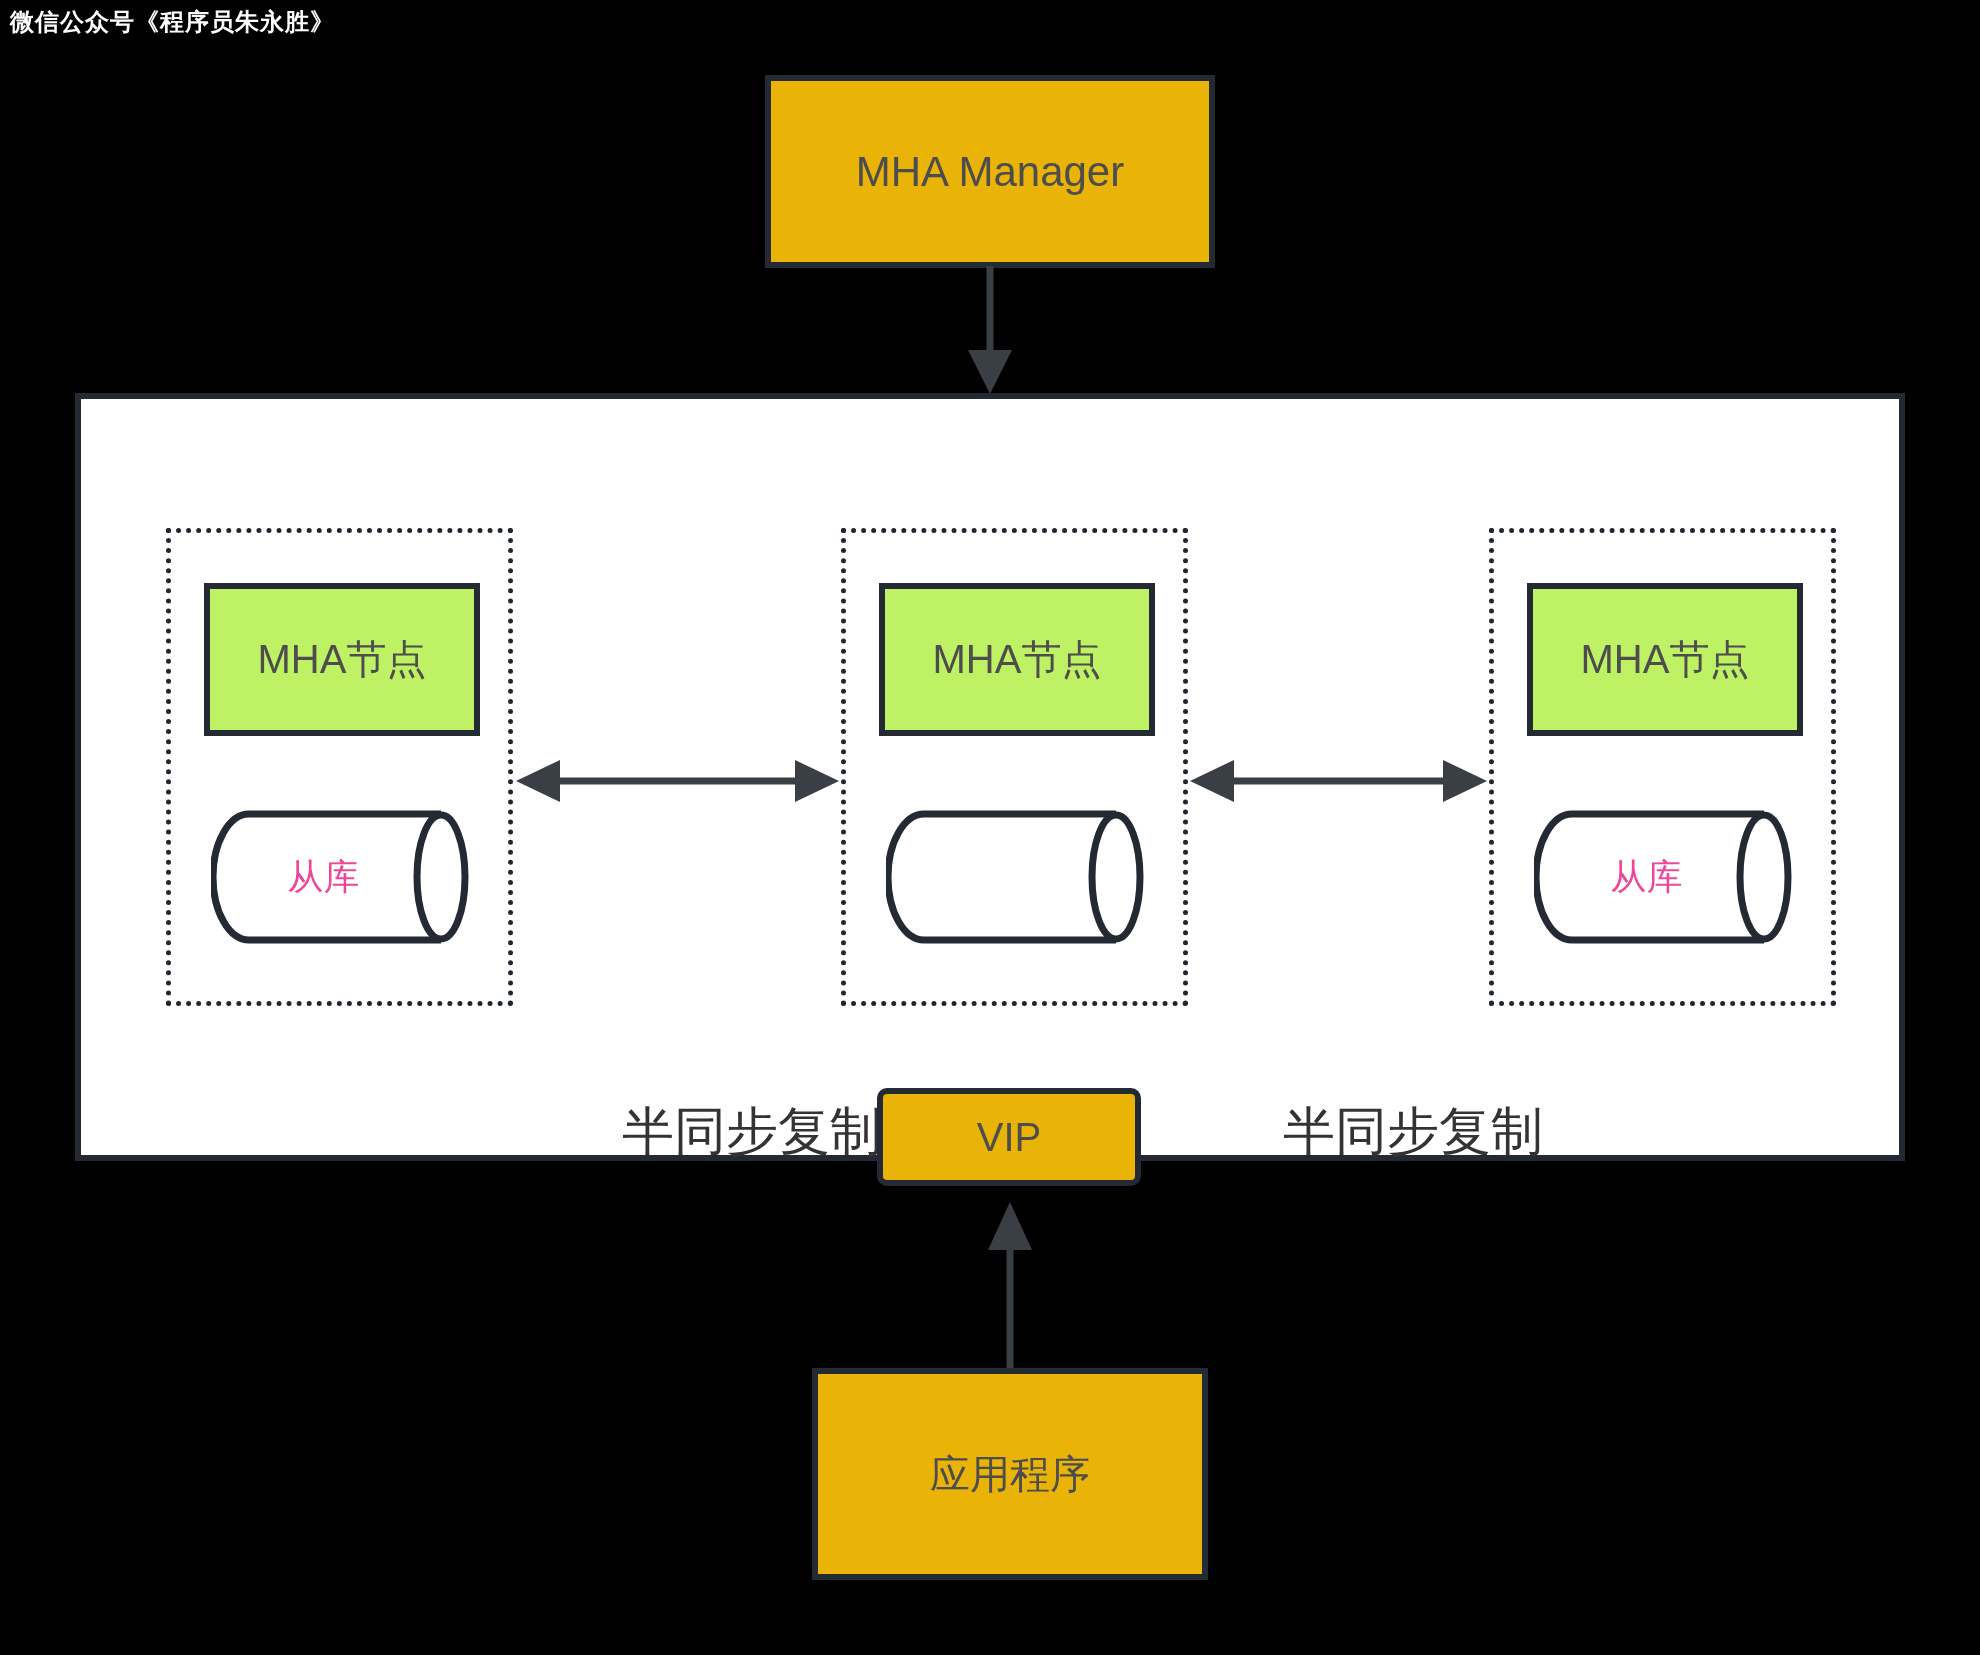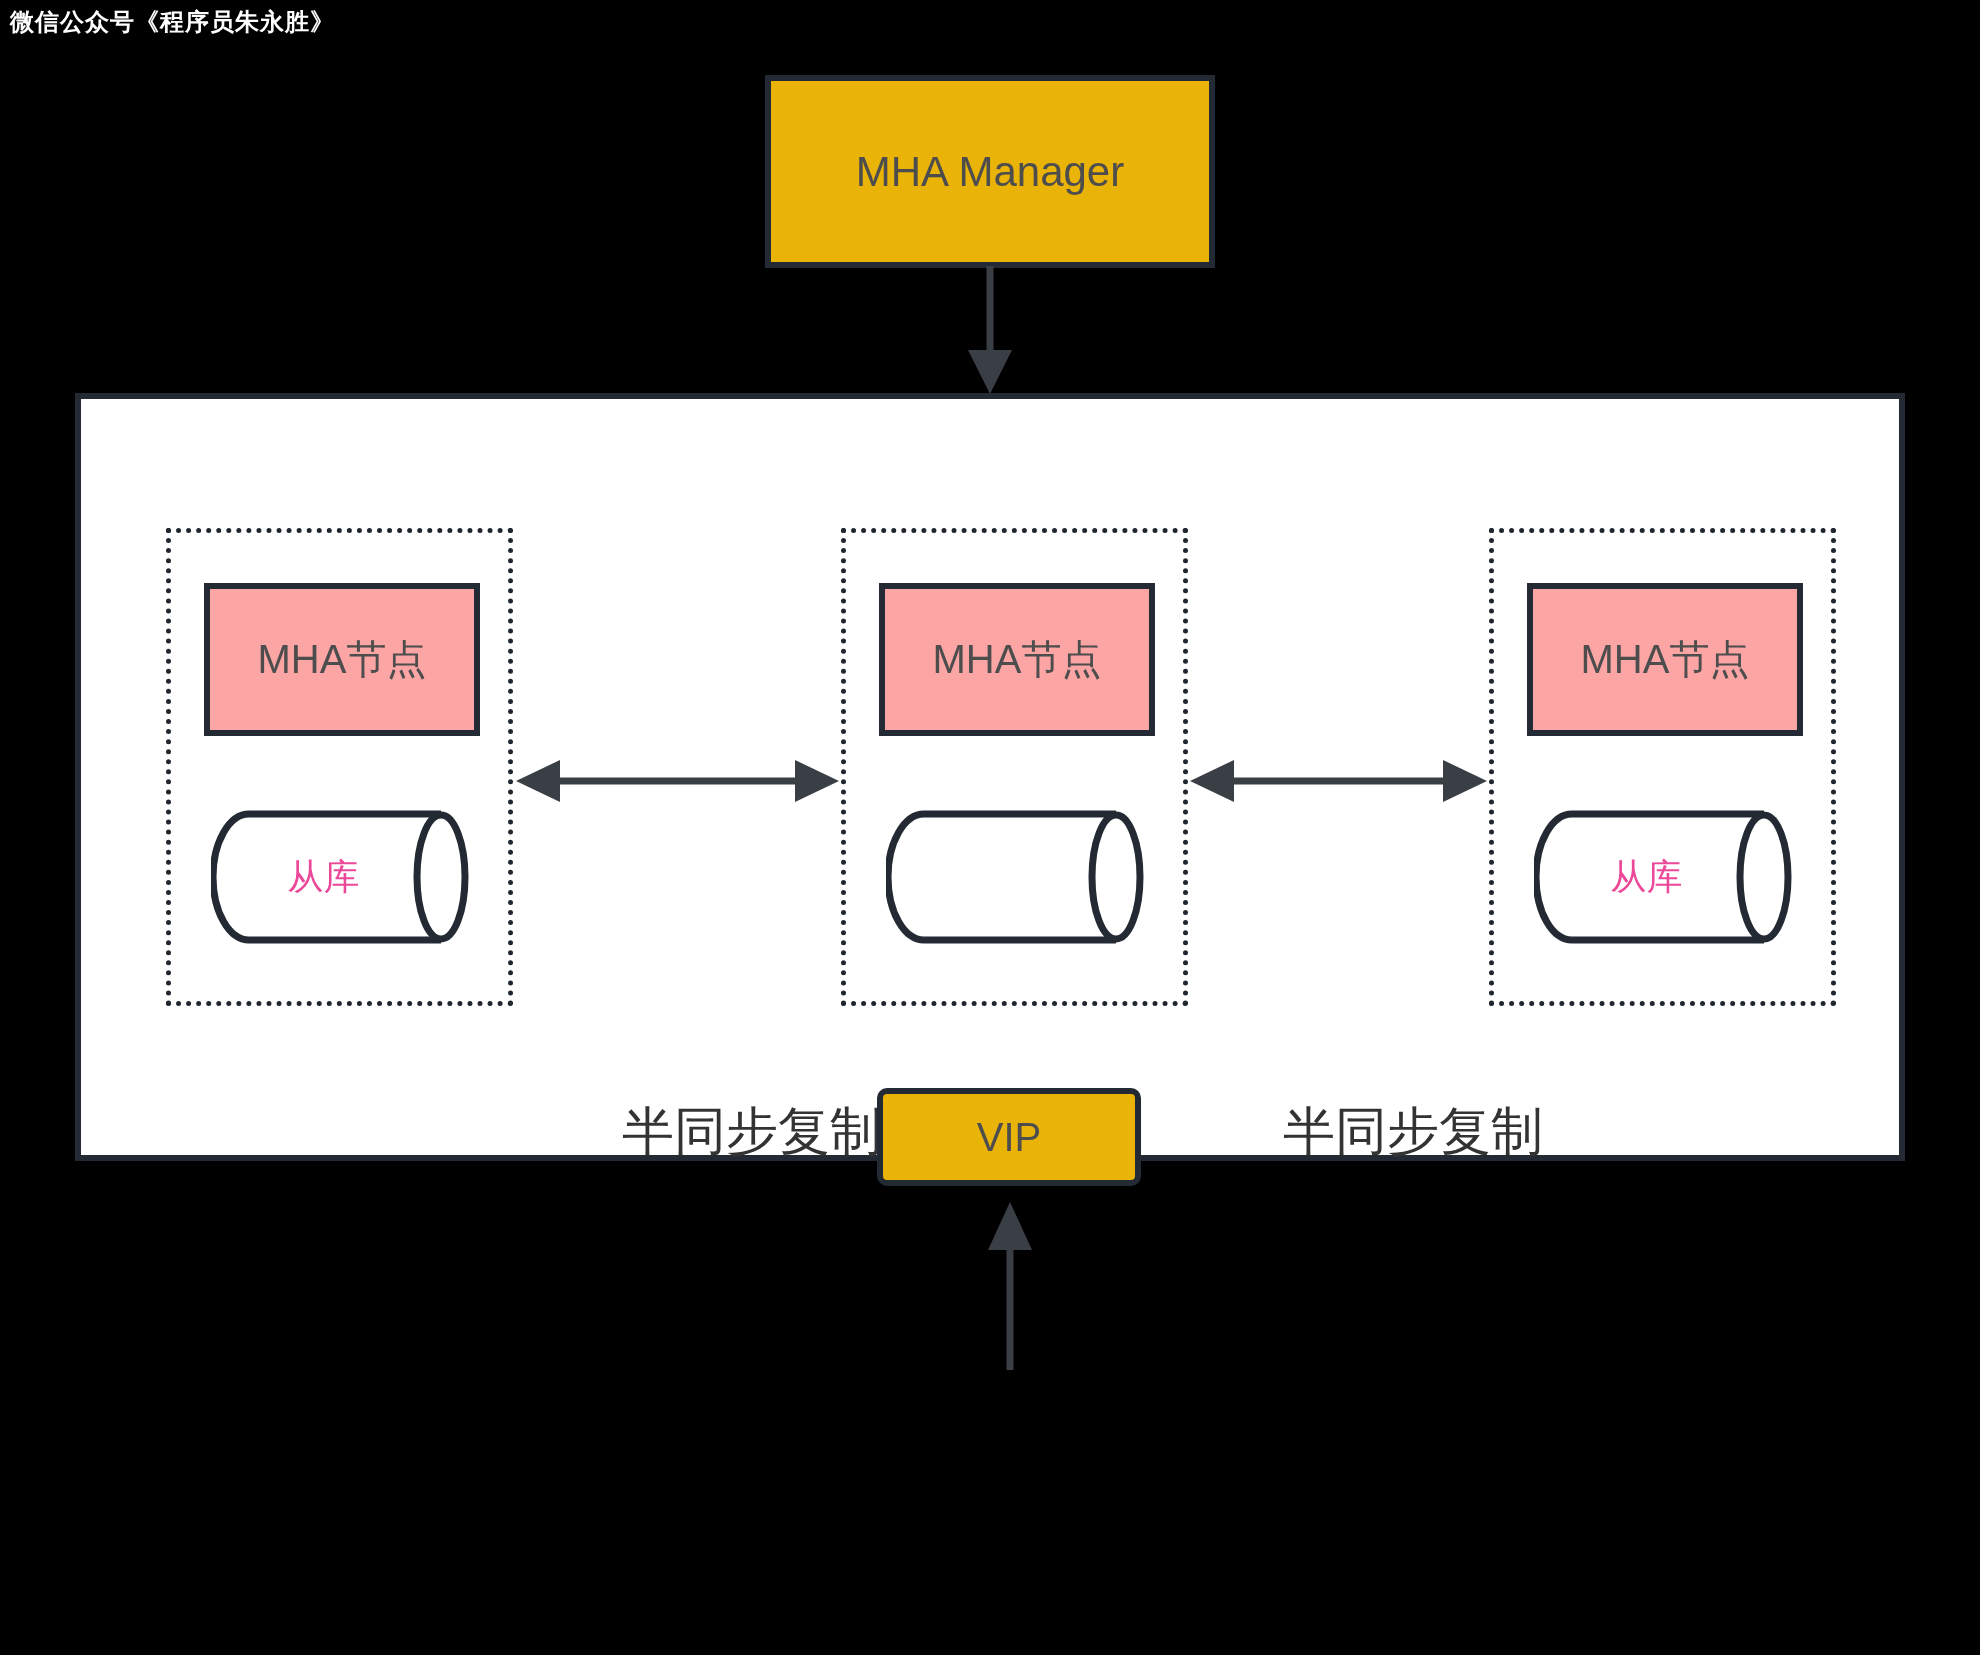--- a/index.html
+++ b/index.html
@@ -50,21 +50,21 @@
     box-sizing: border-box;
   }
   .node-group.g-left   { left: 85px;   top: 129px; }
   .node-group.g-mid    { left: 760px;  top: 129px; }
   .node-group.g-right  { left: 1408px; top: 129px; }
 
   .node-box {
     position: absolute;
     left: 33px; top: 50px;
     width: 276px; height: 153px;
-    background: #fca5a5;
+    background: #bef264;
     border: 6px solid #232a33;
     box-sizing: border-box;
     display: flex; align-items: center; justify-content: center;
     color: #4d4d4d; font-size: 40px;
   }
   .cyl-svg { position: absolute; left: 40px; top: 276px; }
   .cyl-label {
     position: absolute;
     left: 40px; top: 276px;
     width: 225px; height: 136px;
@@ -167,14 +167,17 @@
 
   <div class="abs solid-box vip-box">
     <span>VIP</span>
   </div>
 
   <svg class="abs" style="left:978px; top:1200px;" width="64" height="172">
     <polygon class="arrow-head" points="32,2 10,50 54,50"></polygon>
     <line class="arrow-line" x1="32" y1="44" x2="32" y2="170"></line>
   </svg>
 
+  <div class="abs solid-box app-box">
+    <span>应用程序</span>
+  </div>
 
 </div>
 
 </body></html>

